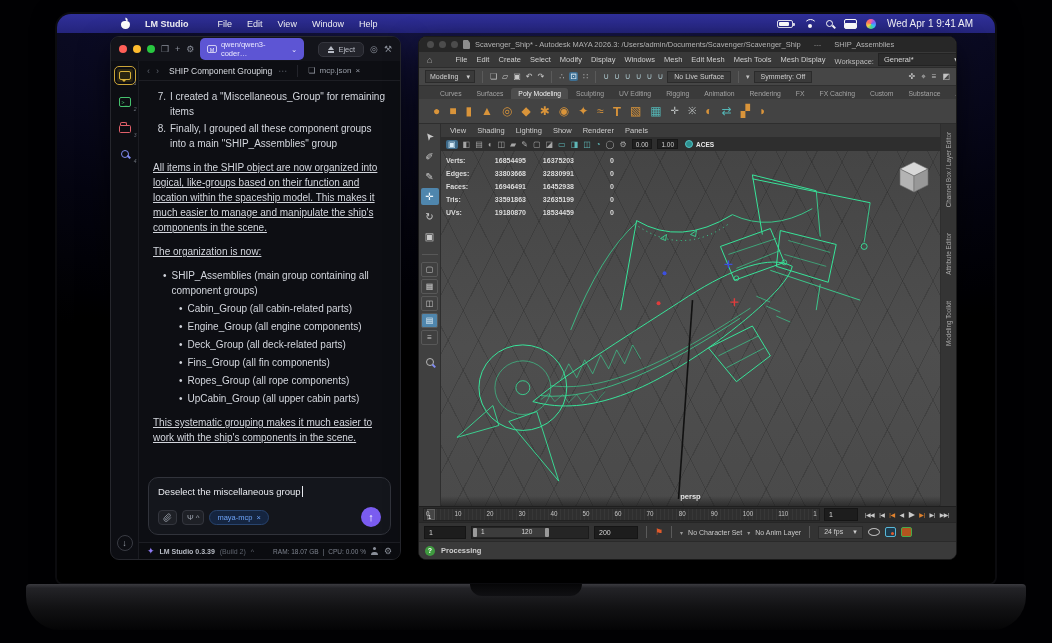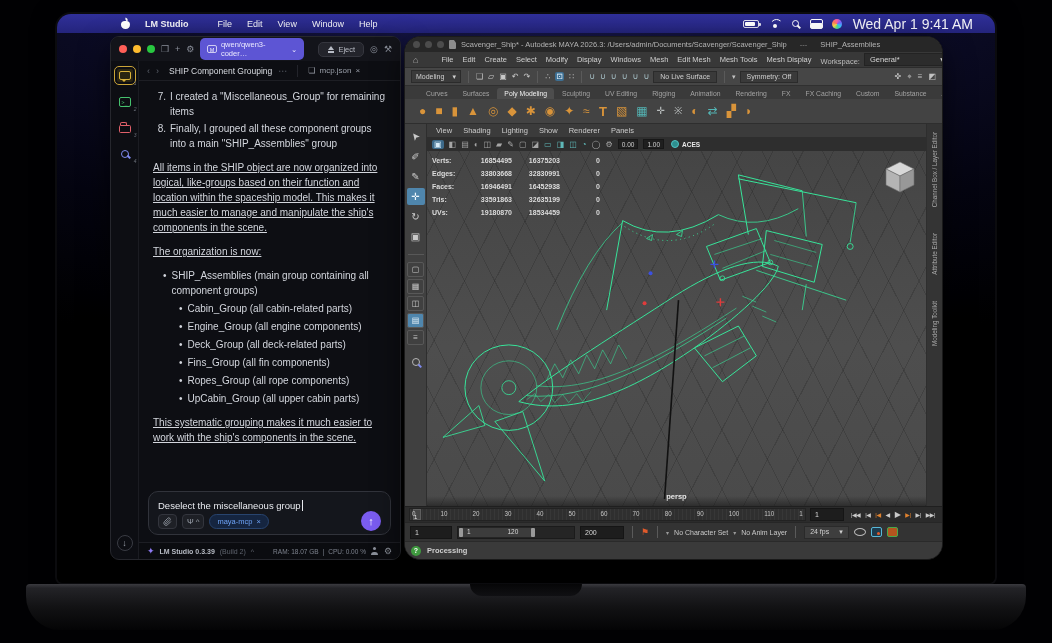--- a/index.html
+++ b/index.html
@@ -34,21 +34,21 @@
   .i-wifi { width:11px; height:9px; position:relative; overflow:hidden; }
   .i-wifi::before { content:""; position:absolute; left:0; top:0; width:11px; height:11px; border:1.5px solid #fff; border-radius:50%;
     clip-path:polygon(50% 50%, 0 0, 100% 0); }
   .i-wifi::after { content:""; position:absolute; left:3.5px; top:4.5px; width:4px; height:4px; background:#fff; border-radius:50%; }
   .i-mag { width:7px; height:7px; border:1.5px solid #fff; border-radius:50%; position:relative; display:inline-block; }
   .i-mag::after { content:""; position:absolute; width:4px; height:1.5px; background:#fff; right:-3.5px; bottom:-1.5px; transform:rotate(45deg); }
   .i-cc { width:11px; height:10px; position:relative; }
   .i-cc::before { content:""; position:absolute; top:0; left:0; width:11px; height:4px; border:1px solid #fff; border-radius:2px; }
   .i-cc::after { content:""; position:absolute; bottom:0; left:0; width:11px; height:4px; border:1px solid #fff; border-radius:2px; background:#fff; }
   .i-siri { width:10px; height:10px; border-radius:50%; background:conic-gradient(#ff5fa2,#7b61ff,#38c3ff,#4be38a,#ffd84d,#ff7a59,#ff5fa2); }
-  .mb-clock { font-size:14px; }
+  .mb-clock { font-size:10px; }
 
   
   .desktop { position:absolute; left:0; right:0; top:19px; bottom:0;
     background:radial-gradient(130% 70% at 50% -12%, #1d1d60 0%, #0b0b24 38%, #040410 68%, #000 100%); }
 
   
   .lm { position:absolute; left:53px; top:3px; width:291px; height:524px;
     background:#0d0e13; border:1px solid #26272d; border-radius:9px; overflow:hidden;
     box-shadow:0 12px 30px rgba(0,0,0,.6); display:flex; flex-direction:column; }
   .lm-titlebar { height:24px; background:#13141a; display:flex; align-items:center; gap:6px; padding:0 8px; flex:none; }
@@ -83,21 +83,21 @@
   .tab-sep { width:1px; height:12px; background:#23242b; margin:0 4px; }
   .mcp-tab { display:flex; align-items:center; gap:4px; color:#9a9fa9; font-size:8px; }
   .lm-chat { flex:1; overflow:hidden; padding:8px 14px 0 14px; color:#d3d6dd; font-size:10px; line-height:15px; }
   .oitem { display:flex; gap:4px; margin-bottom:2px; }
   .onum { flex:none; width:13px; text-align:right; }
   .lm-chat p { margin:9px 0;text-decoration:underline; }
   .bullets { margin:4px 0 4px 10px; }
   .b-main { display:flex; gap:5px; margin:3px 0; }
   .b-sub { display:flex; gap:5px; margin:3px 0 3px 16px; }
   .b-main::before, .b-sub::before { content:"•"; flex:none; }
-  .lm-inputbox { flex:none; margin:6px 9px 7px 9px; height:44px; background:#14161c; border:1px solid #31333b;
+  .lm-inputbox { flex:none; margin:6px 9px 7px 9px; height:58px; background:#14161c; border:1px solid #31333b;
     border-radius:10px; padding:8px 9px 7px 9px; display:flex; flex-direction:column; justify-content:space-between; }
   .input-text { color:#e8eaef; font-size:9.5px; }
   .caret { border-right:1px solid #e8eaef; margin-left:1px; }
   .input-row { display:flex; align-items:center; gap:5px; }
   .mini-btn { height:15px; min-width:19px; padding:0 4px; background:#1e2026; border:1px solid #33353d; border-radius:4px;
     display:flex; align-items:center; justify-content:center; gap:2px; color:#9aa0aa; font-size:8px; }
   .mcp-pill { height:15px; display:flex; align-items:center; gap:4px; background:#152档; background:#152540; border:1px solid #28446e;
     border-radius:8px; padding:0 7px; color:#6da2f5; font-size:7.5px; }
   .send-btn { margin-left:auto; width:20px; height:20px; border-radius:50%; background:#7a5cf0; color:#fff;
     font-size:11px; line-height:20px; text-align:center; }
@@ -105,22 +105,22 @@
     gap:5px; padding:0 8px; font-size:7px; color:#9ba0ab; }
   .lm-logo { color:#8f7bf5; font-size:9px; }
   .lm-ver { color:#b6bac3; font-weight:bold; font-size:7px; }
   .dim { color:#5e636d; }
   .lm-sys { margin-left:auto; font-family:"DejaVu Sans Mono",monospace; font-size:6.5px; color:#7d828d; display:flex; gap:4px; }
   .i-person { width:8px; height:8px; position:relative; }
   .i-person::before { content:""; position:absolute; top:0; left:2.5px; width:3px; height:3px; border-radius:50%; background:#8a8f99; }
   .i-person::after { content:""; position:absolute; bottom:0; left:0.5px; width:7px; height:3.5px; border-radius:3px 3px 0 0; background:#8a8f99; }
 
   
-  .maya { position:absolute; left:347px; top:3px; width:539px; height:524px; background:#3d3d3d;
-    border:1px solid #1a1a1a; border-radius:16px; overflow:hidden; box-shadow:0 12px 30px rgba(0,0,0,.6);
+  .maya { position:absolute; left:361px; top:3px; width:539px; height:524px; background:#3d3d3d;
+    border:1px solid #1a1a1a; border-radius:8px; overflow:hidden; box-shadow:0 12px 30px rgba(0,0,0,.6);
     display:flex; flex-direction:column; }
   .my-titlebar { height:15px; flex:none; background:#272727; display:flex; align-items:center; gap:5px; padding:0 8px;
     color:#b3b3b3; font-size:7.5px; white-space:nowrap; overflow:hidden; }
   .tl.dim1 { width:7px; height:7px; background:#4c4c4c; }
   .i-doc { width:7px; height:9px; background:#8d8d8d; border-radius:1px; clip-path:polygon(0 0,70% 0,100% 30%,100% 100%,0 100%); flex:none; }
   .my-title-main { overflow:hidden; text-overflow:ellipsis; }
   .my-title-sep { color:#8b8b8b; margin:0 8px; }
   .my-menubar { height:16px; flex:none; background:#383838; border-bottom:1px solid #2c2c2c; display:flex; align-items:center;
     gap:9px; padding:0 8px; color:#cfcfcf; font-size:7.5px; white-space:nowrap; }
   .home-ic { color:#b8b8b8; font-size:9px; }

